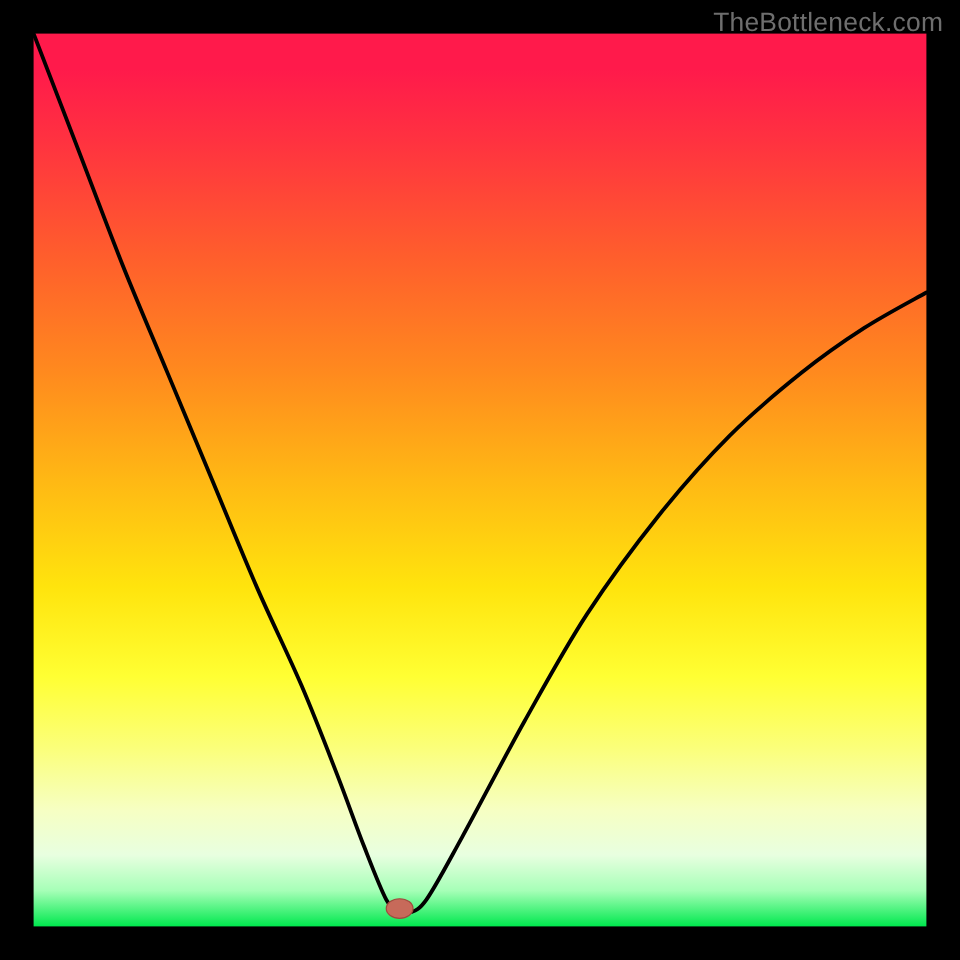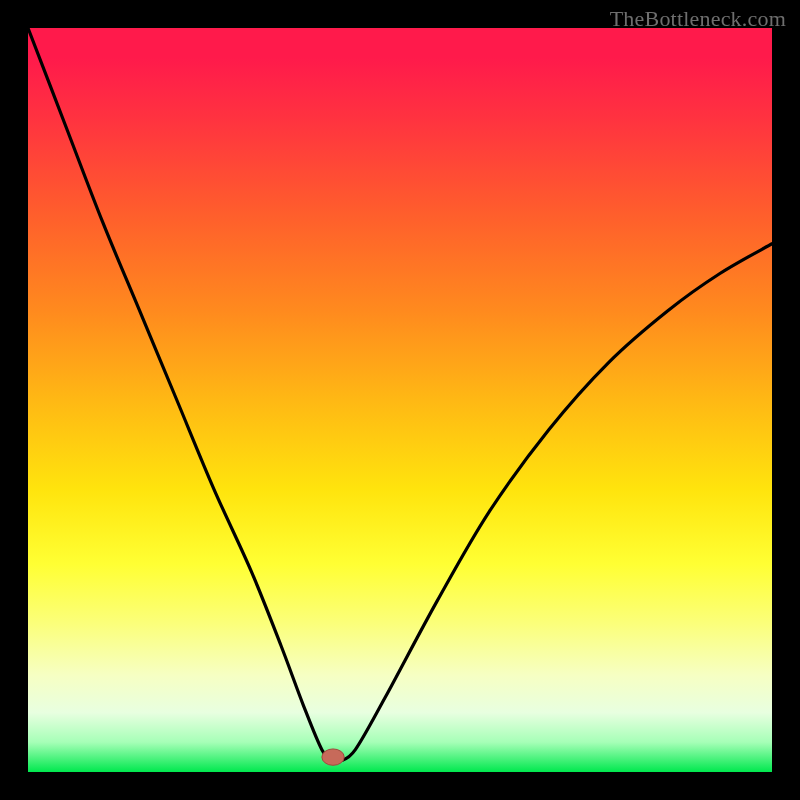--- a/index.html
+++ b/index.html
@@ -29,21 +29,20 @@
   }
   .watermark {
     position: absolute;
     top: 6px;
     right: 14px;
     color: #6e6e6e;
     font-size: 22px;
     font-weight: 500;
     letter-spacing: 0.2px;
     user-select: none;
-    font-family: Liberation Serif, serif;
   }
   svg.curve {
     position: absolute;
     left: 0;
     top: 0;
     width: 744px;
     height: 744px;
     overflow: visible;
   }
 </style>

